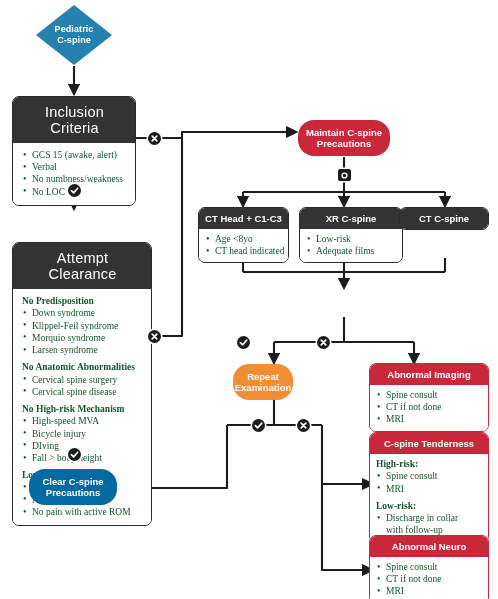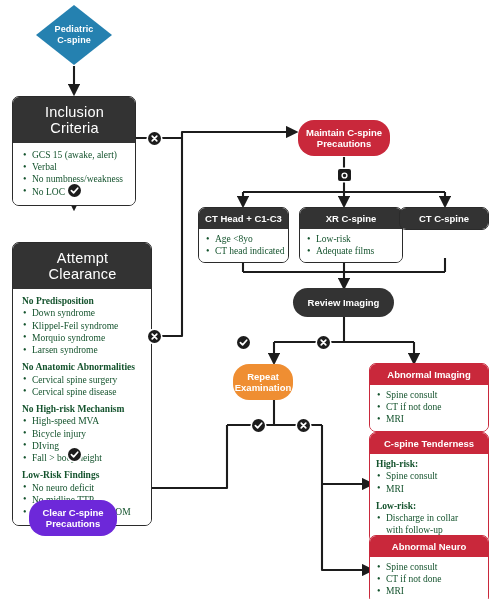--- a/index.html
+++ b/index.html
@@ -147,21 +147,21 @@
     font-size: 9.5px;
     font-weight: bold;
     line-height: 11.5px;
     border-radius: 16px;
     box-sizing: border-box;
     padding: 2px;
   }
   .plain.dark  { background: #333333; }
   .plain.red   { background: #c9283b; }
   .plain.orange{ background: #ef8e32; }
-  .plain.green { background: #6d28d9; margin-top: 31px; }
+  .plain.green { background: #0369a1; }
 
   
   .marker {
     position: absolute;
     width: 13px;
     height: 13px;
     border-radius: 50%;
     background: #1c1c1c;
     box-shadow: 0 0 0 1.5px #ffffff;
     display: flex;
@@ -305,23 +305,20 @@
         <li>Low-risk</li>
         <li>Adequate films</li>
       </ul>
     </div>
   </div>
 
   <div class="card" style="left:399px; top:207px; width:90px;">
     <div class="card-header small">CT C-spine</div>
   </div>
 
-  <div class="plain dark" style="left:293px; top:288px; width:101px; height:29px;">
-    <span>Review Imaging</span>
-  </div>
 
   <div class="plain orange" style="left:233px; top:364px; width:60px; height:36px;">
     <div>
       <div>Repeat</div>
       <div>Examination</div>
     </div>
   </div>
 
   <div class="card red" style="left:369px; top:363px; width:120px;">
     <div class="card-header small">Abnormal Imaging</div>

